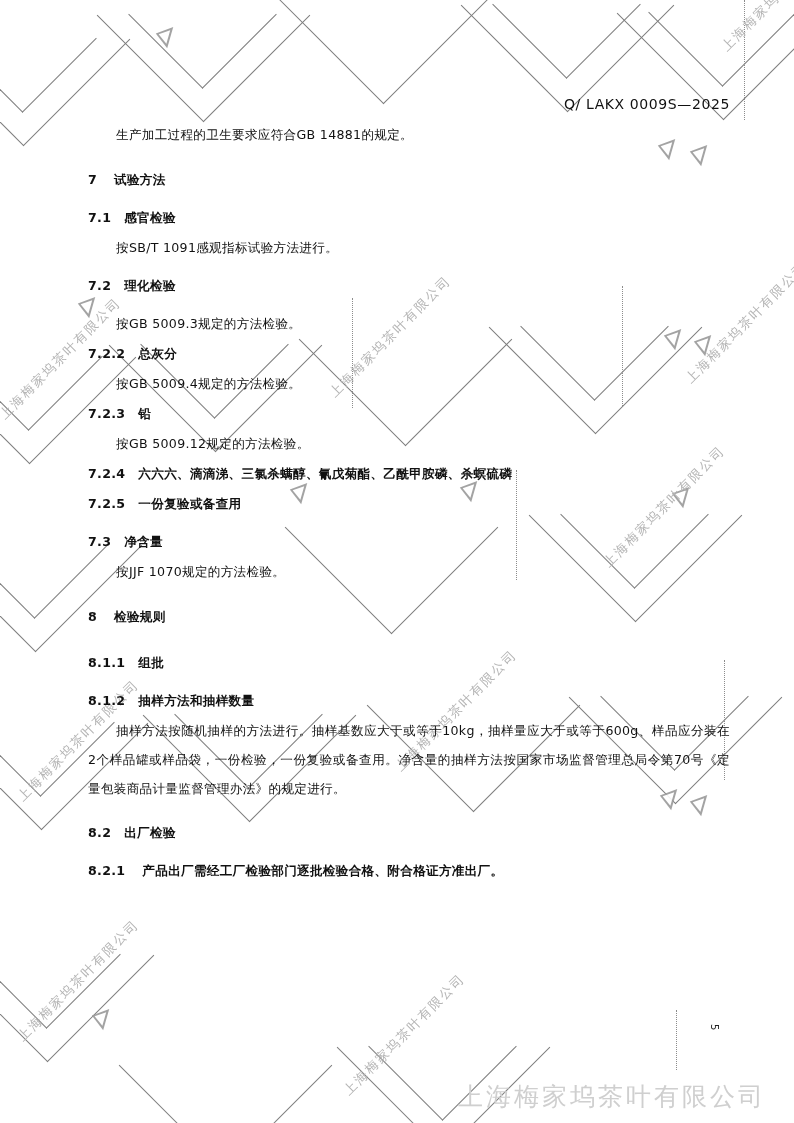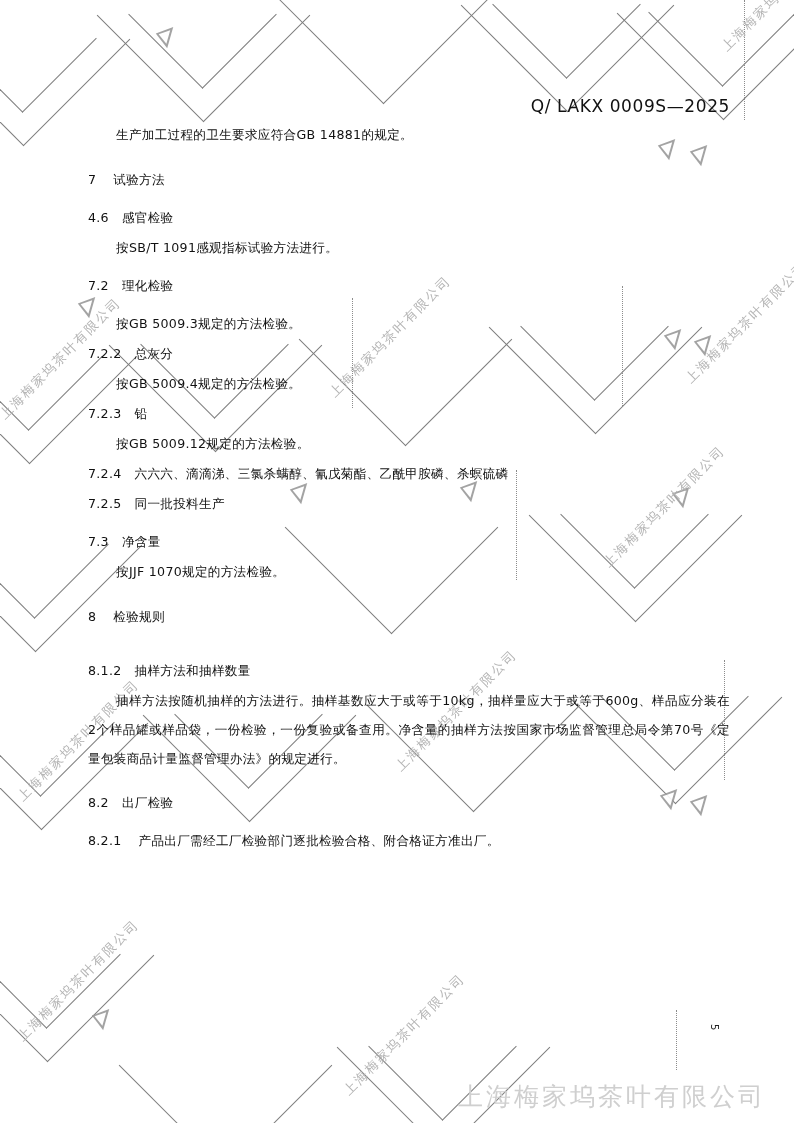--- a/index.html
+++ b/index.html
@@ -78,21 +78,21 @@
     z-index: 2;
     width: 794px;
     height: 1123px;
     box-sizing: border-box;
     padding: 0;
   }
   .doc-header {
     position: absolute;
     right: 64px;
     top: 96px;
-    font-size: 17px;
+    font-size: 14px;
     letter-spacing: .6px;
     white-space: nowrap;
     font-family: "DejaVu Sans", "Liberation Sans", sans-serif;
   }
   .body-block {
     position: absolute;
     left: 88px;
     right: 64px;
     top: 120px;
   }
@@ -104,20 +104,21 @@
     text-indent: 28px;
   }
   .para.tight {
     line-height: 29px;
   }
   .h-sec {
     font-size: 12.6px;
     line-height: 30px;
     white-space: nowrap;
     letter-spacing: .3px;
+    font-weight: bold;
   }
   .num {
     display: inline-block;
     min-width: 0;
   }
   .gap-s { height: 8px; }
   .gap-m { height: 15px; }
   .lbl-gap { display: inline-block; width: 13px; }
   .lbl-gap-wide { display: inline-block; width: 17px; }
 
@@ -224,21 +225,21 @@
 
     <div class="gap-m"></div>
 
     <div class="h-sec">
       <span class="num">7</span><span class="lbl-gap-wide"></span><span>试验方法</span>
     </div>
 
     <div class="gap-s"></div>
 
     <div class="h-sec">
-      <span class="num">4.6</span><span class="lbl-gap"></span><span>感官检验</span>
+      <span class="num">7.1</span><span class="lbl-gap"></span><span>感官检验</span>
     </div>
     <div class="para">按SB/T 1091感观指标试验方法进行。</div>
 
     <div class="gap-s"></div>
 
     <div class="h-sec">
       <span class="num">7.2</span><span class="lbl-gap"></span><span>理化检验</span>
     </div>
 
     <div class="gap-s"></div>
@@ -253,41 +254,44 @@
     <div class="h-sec">
       <span class="num">7.2.3</span><span class="lbl-gap"></span><span>铅</span>
     </div>
     <div class="para">按GB 5009.12规定的方法检验。</div>
 
     <div class="h-sec">
       <span class="num">7.2.4</span><span class="lbl-gap"></span><span>六六六、滴滴涕、三氯杀螨醇、氰戊菊酯、乙酰甲胺磷、杀螟硫磷</span>
     </div>
 
     <div class="h-sec">
-      <span class="num">7.2.5</span><span class="lbl-gap"></span><span>同一批投料生产</span>
+      <span class="num">7.2.5</span><span class="lbl-gap"></span><span>一份复验或备查用</span>
     </div>
 
     <div class="gap-s"></div>
 
     <div class="h-sec">
       <span class="num">7.3</span><span class="lbl-gap"></span><span>净含量</span>
     </div>
     <div class="para">按JJF 1070规定的方法检验。</div>
 
     <div class="gap-m"></div>
 
     <div class="h-sec">
       <span class="num">8</span><span class="lbl-gap-wide"></span><span>检验规则</span>
     </div>
 
     <div class="gap-s"></div>
 
 
     <div class="gap-s"></div>
 
+    <div class="h-sec">
+      <span class="num">8.1.1</span><span class="lbl-gap"></span><span>组批</span>
+    </div>
 
     <div class="gap-s"></div>
 
     <div class="h-sec">
       <span class="num">8.1.2</span><span class="lbl-gap"></span><span>抽样方法和抽样数量</span>
     </div>
     <div class="para tight">抽样方法按随机抽样的方法进行。抽样基数应大于或等于10kg，抽样量应大于或等于600g、样品应分装在2个样品罐或样品袋，一份检验，一份复验或备查用。净含量的抽样方法按国家市场监督管理总局令第70号《定量包装商品计量监督管理办法》的规定进行。</div>
 
     <div class="gap-m"></div>
 

